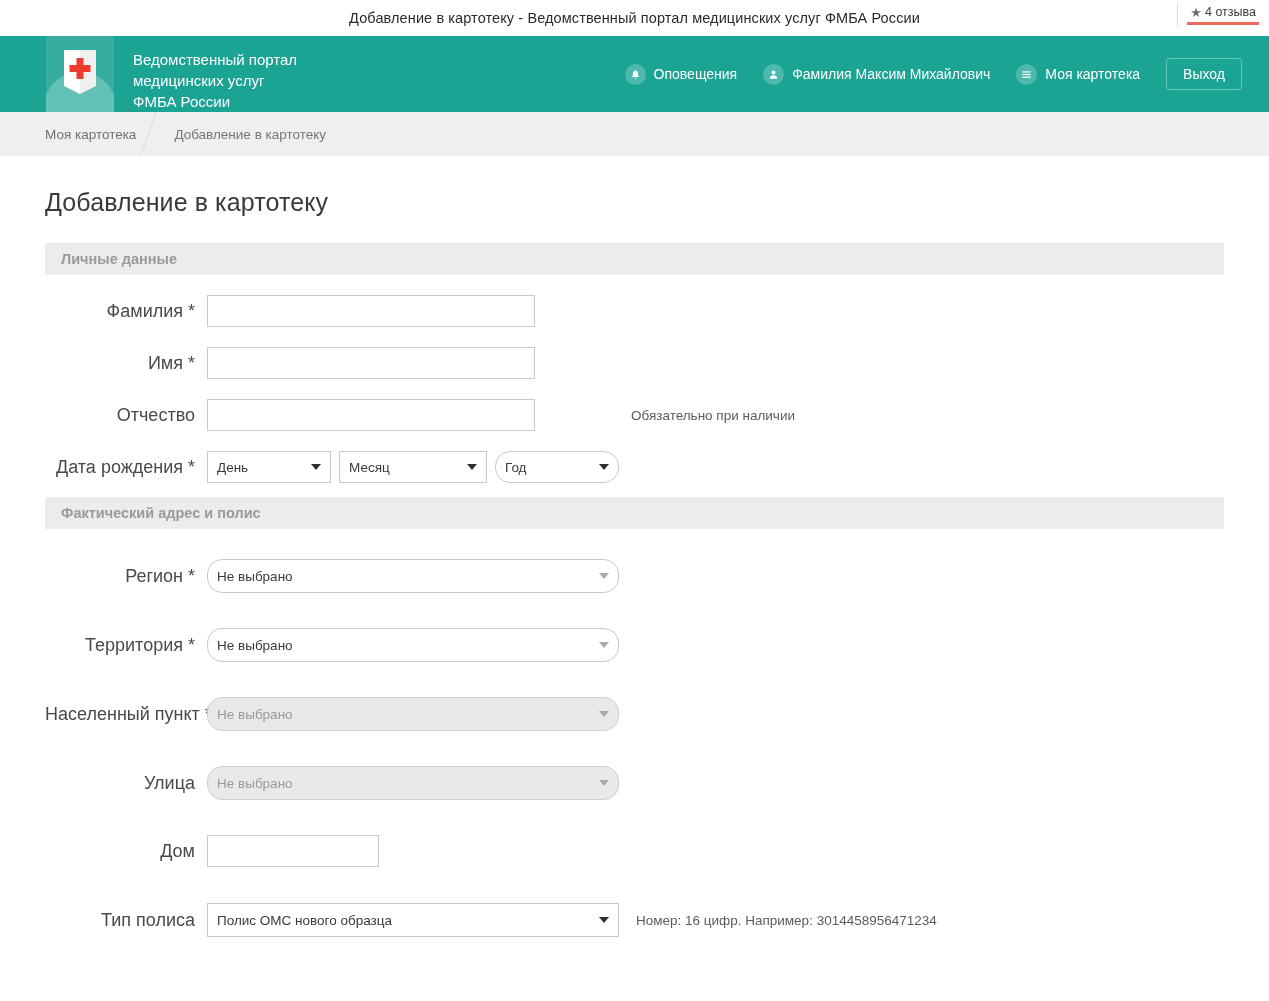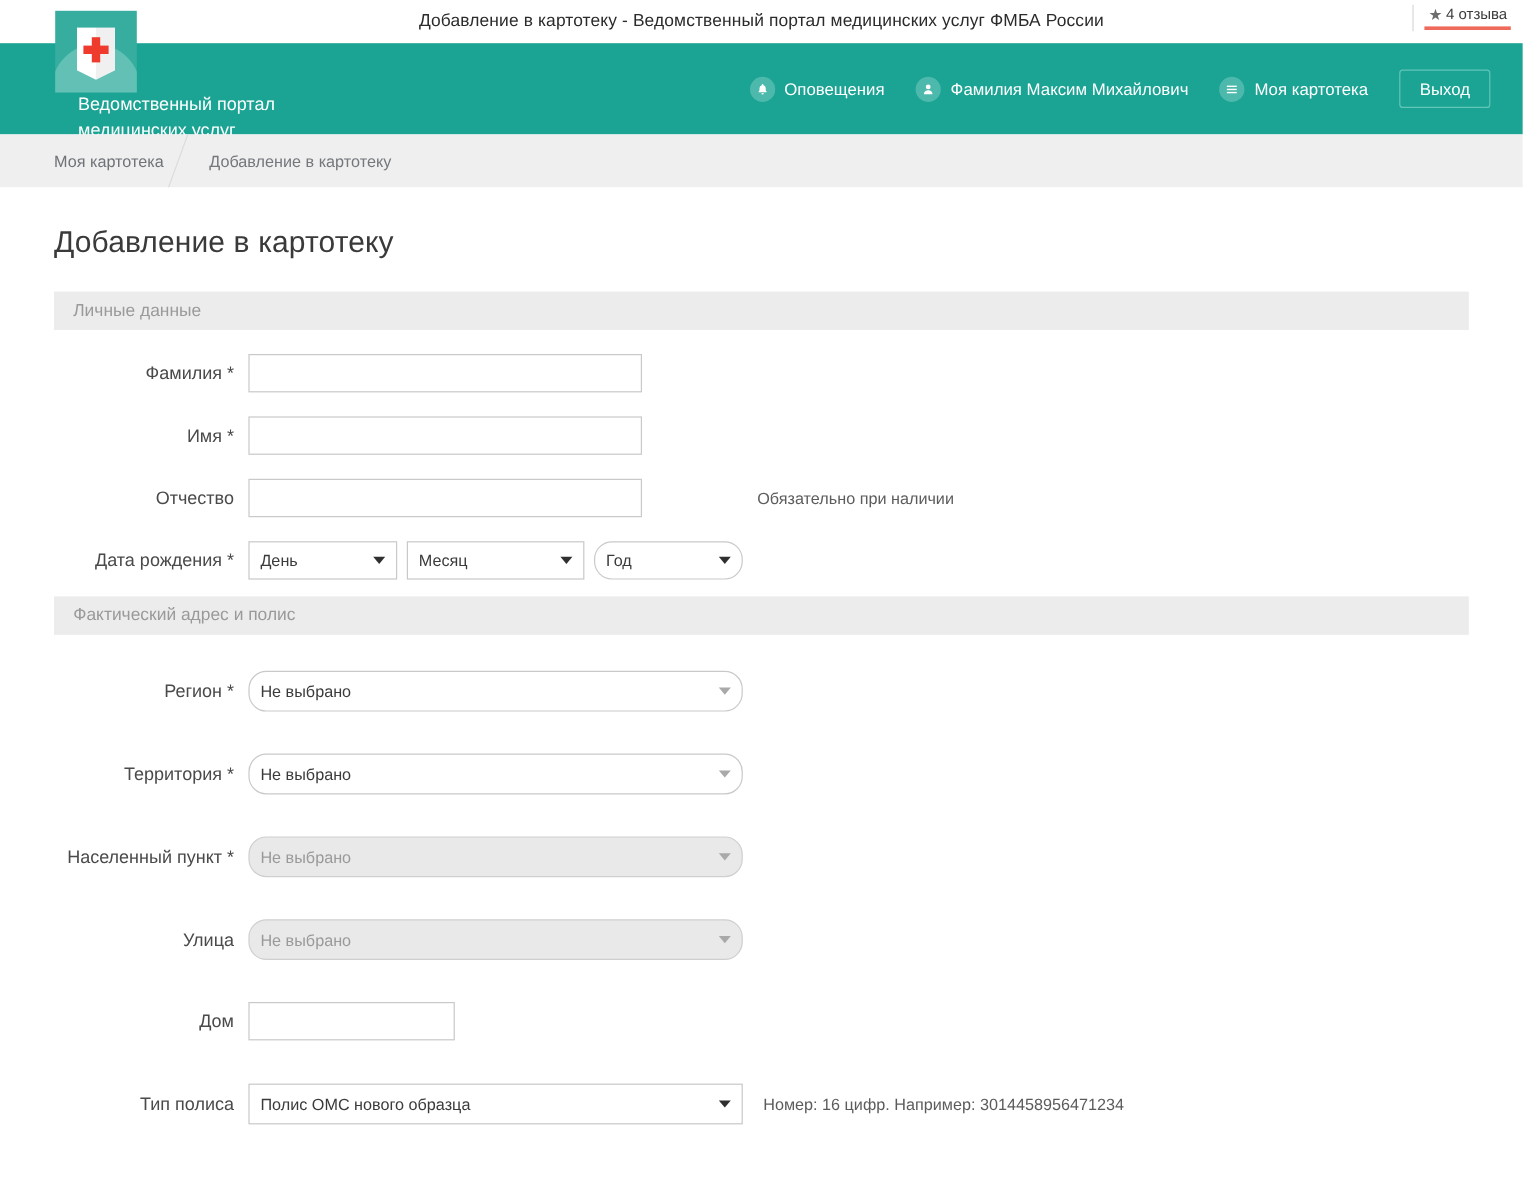--- a/index.html
+++ b/index.html
@@ -59,23 +59,22 @@
   
   .site-header {
     height: 76px;
     background: #1ba394;
     display: flex;
     align-items: center;
     position: relative;
   }
   .brand {
     display: flex;
-    align-items: flex-start;
+    align-items: flex-end;
     margin-left: 46px;
-    flex-direction: column;
   }
   .logo-box {
     width: 68px;
     height: 76px;
     background: #37ada0;
     position: relative;
     overflow: hidden;
     flex: 0 0 68px;
   }
   .logo-circle {
@@ -207,32 +206,33 @@
   }
   .section-bar {
     background: #ececec;
     height: 32px;
     display: flex;
     align-items: center;
     padding-left: 16px;
     font-size: 14.5px;
     color: #9a9a9a;
     max-width: 1180px;
+    font-weight: bold;
   }
 
   .form-row {
     display: flex;
     align-items: center;
     margin-top: 20px;
   }
   .label {
     width: 162px;
     text-align: right;
     padding-right: 12px;
-    font-size: 15px;
+    font-size: 18px;
     color: #4a4a4a;
     white-space: nowrap;
     flex: 0 0 162px;
   }
 
   .text-input {
     height: 32px;
     border: 1px solid #c9c9c9;
     background: #ffffff;
     font-family: inherit;

